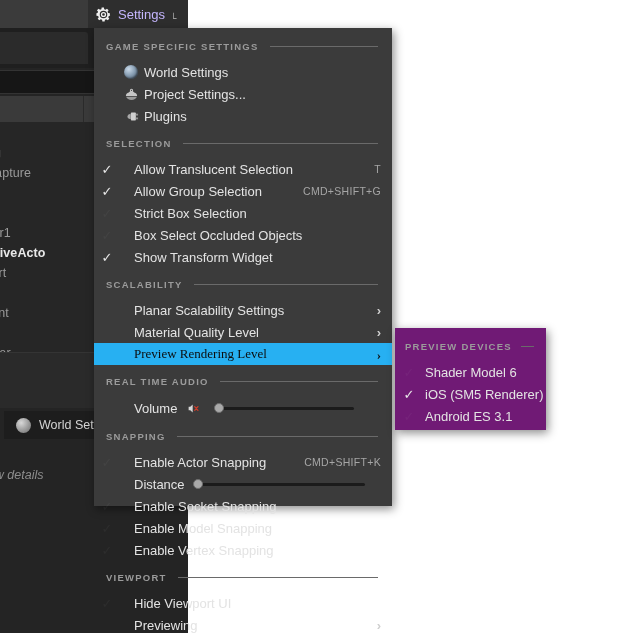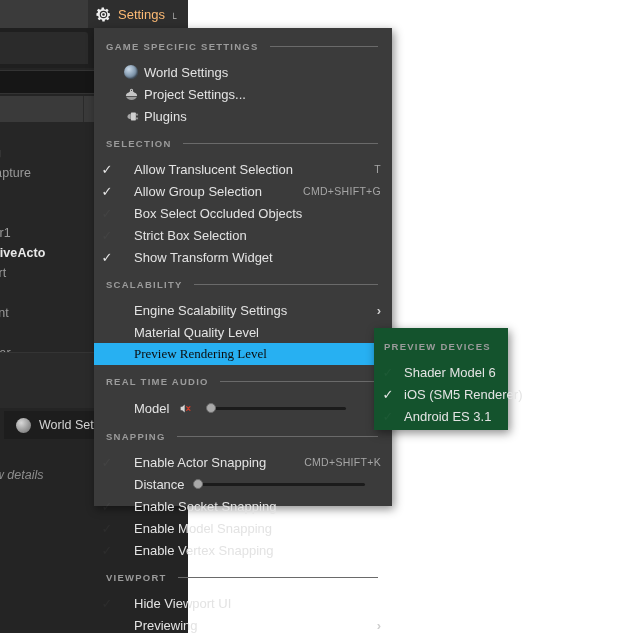--- a/index.html
+++ b/index.html
@@ -146,21 +146,21 @@
     box-sizing: border-box;
     cursor: pointer;
   }
   #settings-button .gear {
     width: 17px; height: 17px;
     flex: none;
     margin-right: 6px;
     display: block;
   }
   #settings-button .lbl {
-    color: #fdba74;
+    color: #c4b5fd;
     font-size: 13px;
     white-space: nowrap;
   }
   #settings-button .caret {
     margin-left: 5px;
     color: #bdbdbd;
     font-size: 9px;
     line-height: 1;
     transform: translateY(4px);
   }
@@ -305,24 +305,24 @@
   .track-wrap.volume { margin-left: 14px; max-width: 140px; }
   .track-wrap.distance { margin-left: 10px; max-width: 170px; }
 
   .gap-4 { height: 4px; }
   .gap-6 { height: 6px; }
   .gap-8 { height: 8px; }
 
   
   #preview-devices-submenu {
     position: absolute;
-    left: 374px; top: 328px;
-    width: 134px;
+    left: 395px; top: 328px;
+    width: 151px;
     height: 102px;
-    background: #14532d;
+    background: #701a75;
     box-sizing: border-box;
     box-shadow: 2px 3px 9px rgba(0,0,0,0.45);
   }
   #preview-devices-submenu .sec-header { padding-left: 10px; padding-right: 12px; }
   #preview-devices-submenu .sec-header .sec-rule { background: #6a6a6a; margin-left: 9px; }
   #preview-devices-submenu .mi { height: 22px; }
   #preview-devices-submenu .mi .check { width: 28px; }
 </style>
 </head>
 <body>
@@ -422,42 +422,42 @@
     <span class="txt" style="padding-left:14px">Allow Translucent Selection</span>
     <span class="sc">T</span>
   </div>
   <div class="mi">
     <span class="check">✓</span>
     <span class="txt" style="padding-left:14px">Allow Group Selection</span>
     <span class="sc">CMD+SHIFT+G</span>
   </div>
   <div class="mi">
     <span class="check off">✓</span>
+    <span class="txt" style="padding-left:14px">Strict Box Selection</span>
+  </div>
+  <div class="mi">
+    <span class="check off">✓</span>
     <span class="txt" style="padding-left:14px">Box Select Occluded Objects</span>
-  </div>
-  <div class="mi">
-    <span class="check off">✓</span>
-    <span class="txt" style="padding-left:14px">Strict Box Selection</span>
   </div>
   <div class="mi">
     <span class="check">✓</span>
     <span class="txt" style="padding-left:14px">Show Transform Widget</span>
   </div>
 
   <div class="gap-6"></div>
 
   <div class="sec-header">
     <span class="sec-text">SCALABILITY</span>
     <span class="sec-rule"></span>
   </div>
   <div class="gap-4"></div>
 
   <div class="mi">
     <span class="check off"></span>
-    <span class="txt" style="padding-left:14px">Engine Scalability Settings</span>
+    <span class="txt" style="padding-left:14px">Planar Scalability Settings</span>
     <span class="arrow">›</span>
   </div>
   <div class="mi">
     <span class="check off"></span>
     <span class="txt" style="padding-left:14px">Material Quality Level</span>
     <span class="arrow">›</span>
   </div>
   <div class="mi hl">
     <span class="check off"></span>
     <span class="txt" style="padding-left:14px">Preview Rendering Level</span>
@@ -467,21 +467,21 @@
   <div class="gap-6"></div>
 
   <div class="sec-header">
     <span class="sec-text">REAL TIME AUDIO</span>
     <span class="sec-rule"></span>
   </div>
   <div class="gap-4"></div>
 
   <div class="slider-row">
     <span class="pad"></span>
-    <span class="slabel">Model</span>
+    <span class="slabel">Volume</span>
     <svg class="mute-icon" width="13" height="13" viewBox="0 0 24 24">
       <path fill="#d7d7d7" d="M10.5 4.5 6 8.6H3v6.8h3l4.5 4.1z"></path>
       <path stroke="#cf3b28" stroke-width="2.4" stroke-linecap="round" d="M14.2 8.6l6 6.8M20.2 8.6l-6 6.8"></path>
     </svg>
     <span class="track-wrap volume">
       <span class="track"></span>
       <span class="knob" id="volume-knob" style="left: calc(2% - 3px);"></span>
     </span>
   </div>
 

